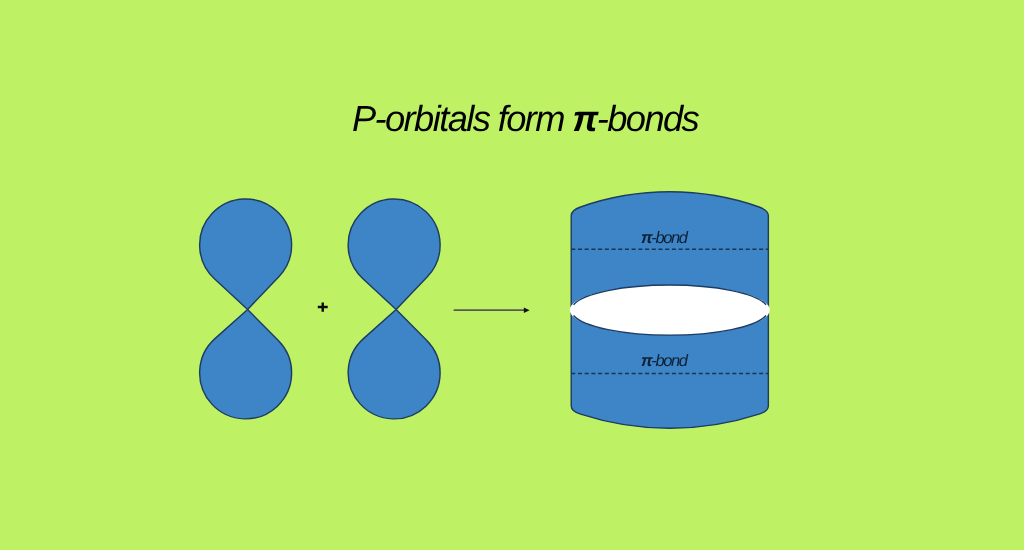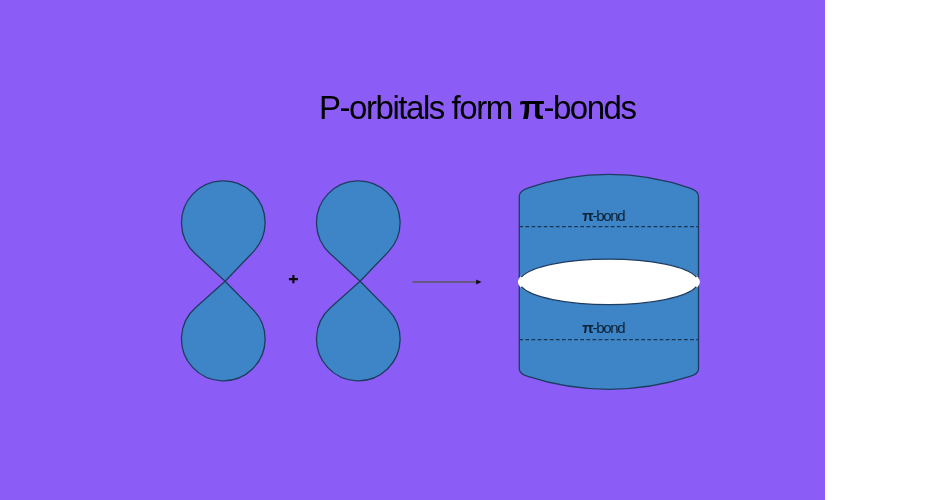--- a/index.html
+++ b/index.html
@@ -1,17 +1,17 @@
 <!DOCTYPE html>
 <html><head>
 <meta charset="utf-8">
 <style>
   html,body{margin:0;padding:0;background:#ffffff;}
-  .page{position:relative;will-change:transform;width:825px;height:500px;background:#8b5cf6;overflow:hidden;
-        font-family:"Liberation Sans", sans-serif;}
+  .page{position:relative;will-change:transform;width:931px;height:500px;background:#bef264;overflow:hidden;
+        font-family:"Liberation Sans", sans-serif;font-style:italic;}
 </style>
 </head>
 <body>
 <div class="page">
 <svg width="931" height="500" viewBox="0 0 931 500" xmlns="http://www.w3.org/2000/svg">
 
   <text x="477.3" y="118.7" text-anchor="middle" font-family="Liberation Sans, sans-serif" font-size="33" letter-spacing="-1.45" fill="#000000">P-orbitals form <tspan font-weight="bold">π</tspan>-bonds</text>
 
   <g transform="translate(225.1,281.3)">
     <path d="M 0 0 L -30.17 -27.90 A 41.8 41.8 0 1 1 28.40 -29.70 Z

